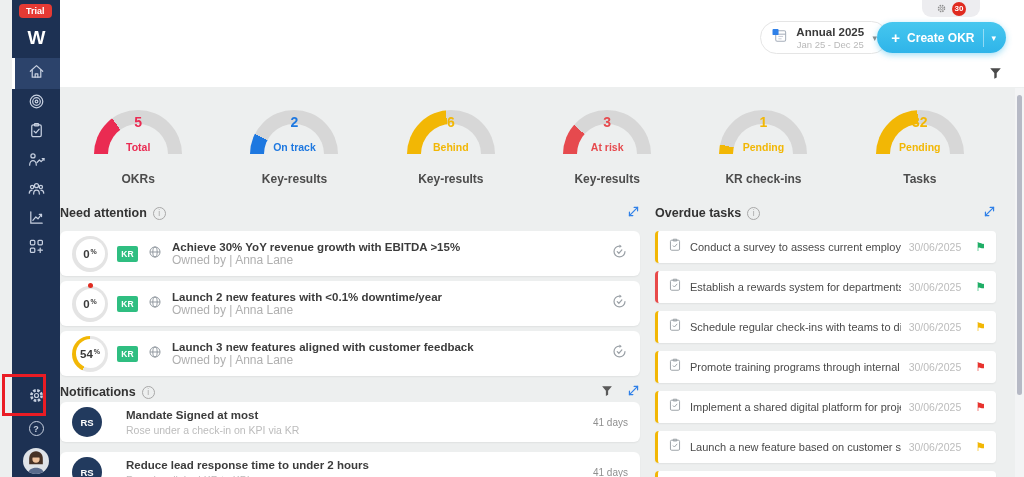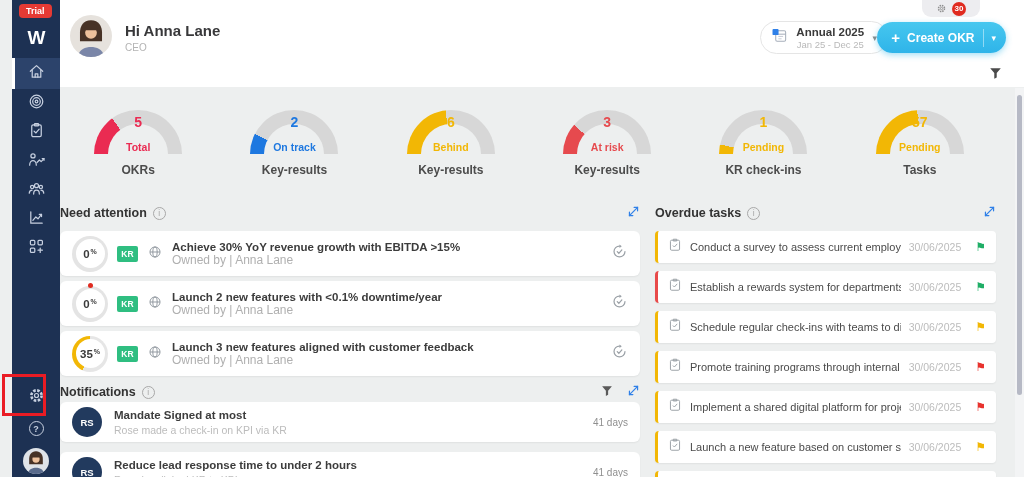--- a/index.html
+++ b/index.html
@@ -55,21 +55,21 @@
 
   
   .gauges { position:absolute; left:60px; top:110px; right:26px; height:90px; display:flex; }
   .gauge { flex:1; display:flex; flex-direction:column; align-items:center; }
   .gauge-arc { position:relative; width:88px; height:44px; overflow:hidden; }
   .gauge-circle { position:absolute; left:0; top:0; width:88px; height:88px; border-radius:50%; }
   .gauge-hole { position:absolute; left:14px; top:14px; width:60px; height:60px; border-radius:50%; background:#edefef; }
   .gauge-text { position:absolute; left:0; bottom:0; width:100%; text-align:center; }
   .gauge-value { font-size:14px; font-weight:bold; line-height:14px; }
   .gauge-status { font-size:10.5px; font-weight:bold; line-height:13px;margin-top:12px; }
-  .gauge-label { margin-top:9px; font-size:12px; font-weight:bold; color:#4c4c4c; }
+  .gauge-label { margin-top:18px; font-size:12px; font-weight:bold; color:#4c4c4c; }
 
   
   .left-col { position:absolute; left:60px; top:205px; width:580px; }
   .right-col { position:absolute; left:655px; top:205px; width:341px; }
   .panel-header { display:flex; align-items:center; height:16px; margin-bottom:10px; }
   .panel-title { font-size:12.5px; font-weight:bold; color:#333; }
   .info-i { width:13px; height:13px; border:1px solid #a8a8a8; border-radius:50%; color:#a8a8a8;
             font-size:8.5px; display:flex; align-items:center; justify-content:center; margin-left:6px; }
   .spacer { flex:1; }
   .hdr-icons { display:flex; align-items:center; gap:14px; }
@@ -87,21 +87,21 @@
   .na-text { flex:1; min-width:0; }
   .na-title { font-size:11.5px; font-weight:bold; color:#3c3c3c; white-space:nowrap; }
   .na-owner { font-size:12px; color:#b0b0b0; margin-top:0; }
 
   .notif-section { margin-top:8px; }
   .notif-section .panel-header { margin-bottom:2px; }
   .notif-card { height:40px; background:#fff; border-radius:6px; box-shadow:0 1px 2px rgba(0,0,0,.06);
                 display:flex; align-items:center; padding:0 12px; gap:12px; margin-bottom:10px; }
   .rs-avatar { position:relative; width:30px; height:30px; border-radius:50%; background:#223a5e; color:#fff;
                font-size:9.5px; font-weight:bold; display:flex; align-items:center; justify-content:center; flex:none; }
-  .notif-text { flex:1; min-width:0; }
+  .notif-text { flex:1; min-width:0;margin-left:12px; }
   .notif-title { font-size:11.5px; font-weight:bold; color:#3c3c3c; white-space:nowrap; }
   .notif-sub { font-size:10.5px; color:#bcbcbc; margin-top:3px; white-space:nowrap; }
   .notif-days { font-size:10px; color:#8f8f8f; flex:none; }
 
   .task-card { height:32px; background:#fff; border-left:3px solid #f2b705; border-radius:4px;
                box-shadow:0 1px 2px rgba(0,0,0,.06); display:flex; align-items:center;
                padding:0 10px; gap:8px; margin-bottom:8px; }
   .task-title { font-size:11px; color:#4a4a4a; white-space:nowrap; overflow:hidden; }
   .task-date { font-size:10.5px; color:#bcbcbc; margin-left:auto; flex:none;text-align:right; }
   .task-flag { font-size:12px; line-height:1; margin-left:6px; flex:none; }
@@ -207,35 +207,20 @@
             <circle cx="20" cy="17" r="5.6" fill="#eec19c"></circle>
             <path d="M7.5 40c1-7.5 7.5-9.5 12.5-9.5s11.5 2 12.5 9.5z" fill="#5a6b8c"></path>
             <path d="M14 14.6c0-4 3-6.4 6-6.4s6 2.4 6 6.4" fill="#473226"></path>
           </svg>
       </div>
     </div>
   </aside>
   <div class="annotation-rect"></div>
 
   <header class="header">
-    <div class="user">
-      <div class="user-avatar">
-        <svg width="42" height="42" viewBox="0 0 40 40">
-            <rect width="40" height="40" fill="#e6e2dd"></rect>
-            <path d="M20 5c-7.5 0-10.5 6-10.5 11.5V25h21v-8.5C30.5 11 27.5 5 20 5z" fill="#473226"></path>
-            <circle cx="20" cy="17" r="5.6" fill="#eec19c"></circle>
-            <path d="M7.5 40c1-7.5 7.5-9.5 12.5-9.5s11.5 2 12.5 9.5z" fill="#7a86a8"></path>
-            <path d="M14 14.6c0-4 3-6.4 6-6.4s6 2.4 6 6.4" fill="#473226"></path>
-          </svg>
-      </div>
-      <div>
-        <div class="greeting">Hi Anna Lane</div>
-        <div class="role">CEO</div>
-      </div>
-    </div>
 
     <div class="gear-tab">
       <span>
         <svg width="11" height="11" viewBox="0 0 20 20">
             <circle cx="10" cy="10" r="5.4" fill="none" stroke="#8f8f8f" stroke-width="2.8" stroke-dasharray="2.7 1.55"></circle>
             <circle cx="10" cy="10" r="2.1" fill="none" stroke="#8f8f8f" stroke-width="1.6"></circle>
           </svg>
       </span>
       <span class="badge-40">30</span>
     </div>
@@ -326,21 +311,21 @@
           <div class="gauge-status" style="color: rgb(242, 183, 5);">Pending</div>
         </div>
       </div>
       <div class="gauge-label">KR check-ins</div>
     </div>
     <div class="gauge">
       <div class="gauge-arc">
         <div class="gauge-circle" style="background: conic-gradient(from 270deg, rgb(242, 183, 5) 0deg, rgb(242, 183, 5) 86.4deg, rgb(215, 215, 215) 86.4deg, rgb(215, 215, 215) 180deg, transparent 180deg, transparent 360deg);"></div>
         <div class="gauge-hole"></div>
         <div class="gauge-text">
-          <div class="gauge-value" style="color: rgb(242, 183, 5);">57</div>
+          <div class="gauge-value" style="color: rgb(242, 183, 5);">32</div>
           <div class="gauge-status" style="color: rgb(242, 183, 5);">Pending</div>
         </div>
       </div>
       <div class="gauge-label">Tasks</div>
     </div>
   </div>
 
   <div class="left-col">
 
     <div class="panel-header">
@@ -412,21 +397,21 @@
             <path d="M9 1.6 L11.4 3.4 L9 5.2" fill="#9aa0a6" stroke="none"></path>
             <path d="M6.6 9.2 l1.7 1.7 3.2-3.6"></path>
           </svg>
       </span>
     </div>
 
     <div class="na-card">
       <div class="ring" style="background: conic-gradient(rgb(230, 230, 230) 0deg, rgb(230, 230, 230) 205.2deg, rgb(242, 183, 5) 205.2deg, rgb(242, 183, 5) 360deg);">
         <div class="ring-hole"></div>
         <div class="ring-text">
-            <span>35</span>
+            <span>54</span>
             <span class="pct">%</span>
           </div>
       </div>
       <span class="kr-badge">KR</span>
       <span>
         <svg width="16" height="16" viewBox="0 0 20 20" fill="none" stroke="#8f969e" stroke-width="1.2">
             <circle cx="10" cy="10" r="6.3"></circle>
             <ellipse cx="10" cy="10" rx="2.7" ry="6.3"></ellipse>
             <path d="M3.8 10 H16.2"></path>
           </svg>
@@ -463,21 +448,21 @@
               </svg>
           </span>
         </span>
       </div>
 
       <div class="notif-card">
         <div class="rs-avatar">RS</div>
 
         <div class="notif-text">
           <div class="notif-title">Mandate Signed at most</div>
-          <div class="notif-sub">Rose made a check-in on KPI via KR</div>
+          <div class="notif-sub">Rose under a check-in on KPI via KR</div>
         </div>
         <span class="notif-days">41 days</span>
       </div>
 
       <div class="notif-card">
         <div class="rs-avatar">RS</div>
 
         <div class="notif-text">
           <div class="notif-title">Reduce lead response time to under 2 hours</div>
           <div class="notif-sub">Rose has linked KR to KPI</div>

